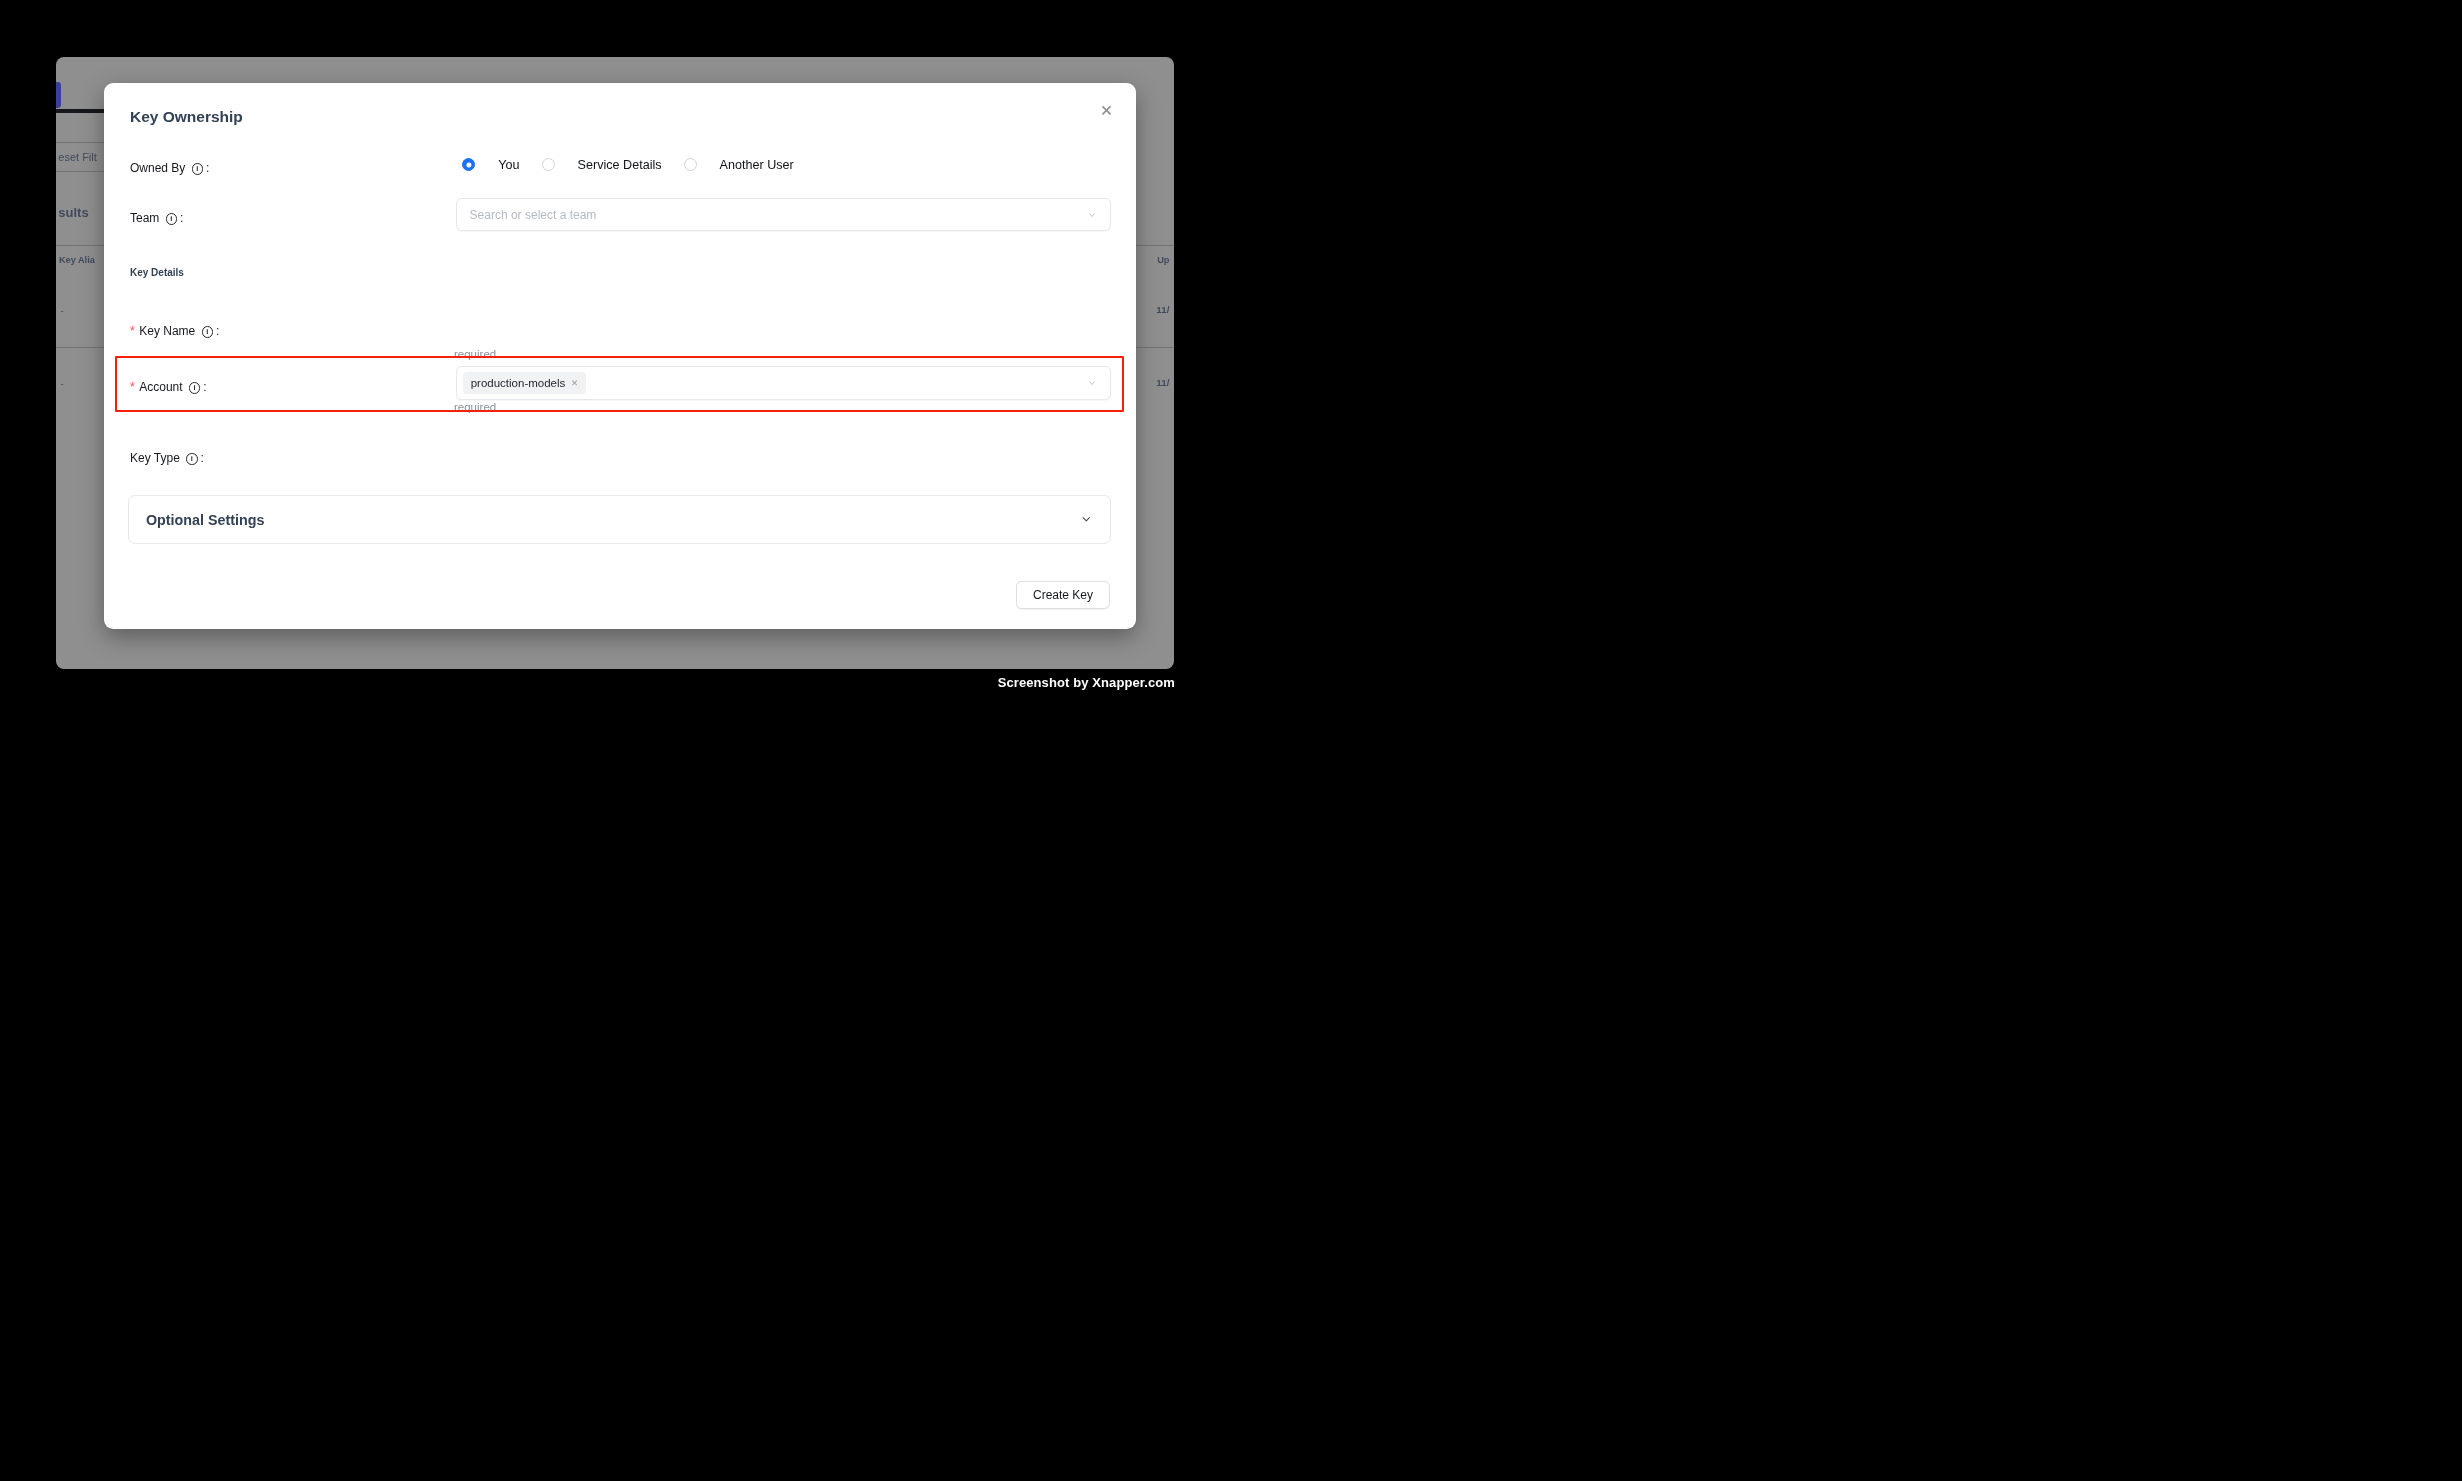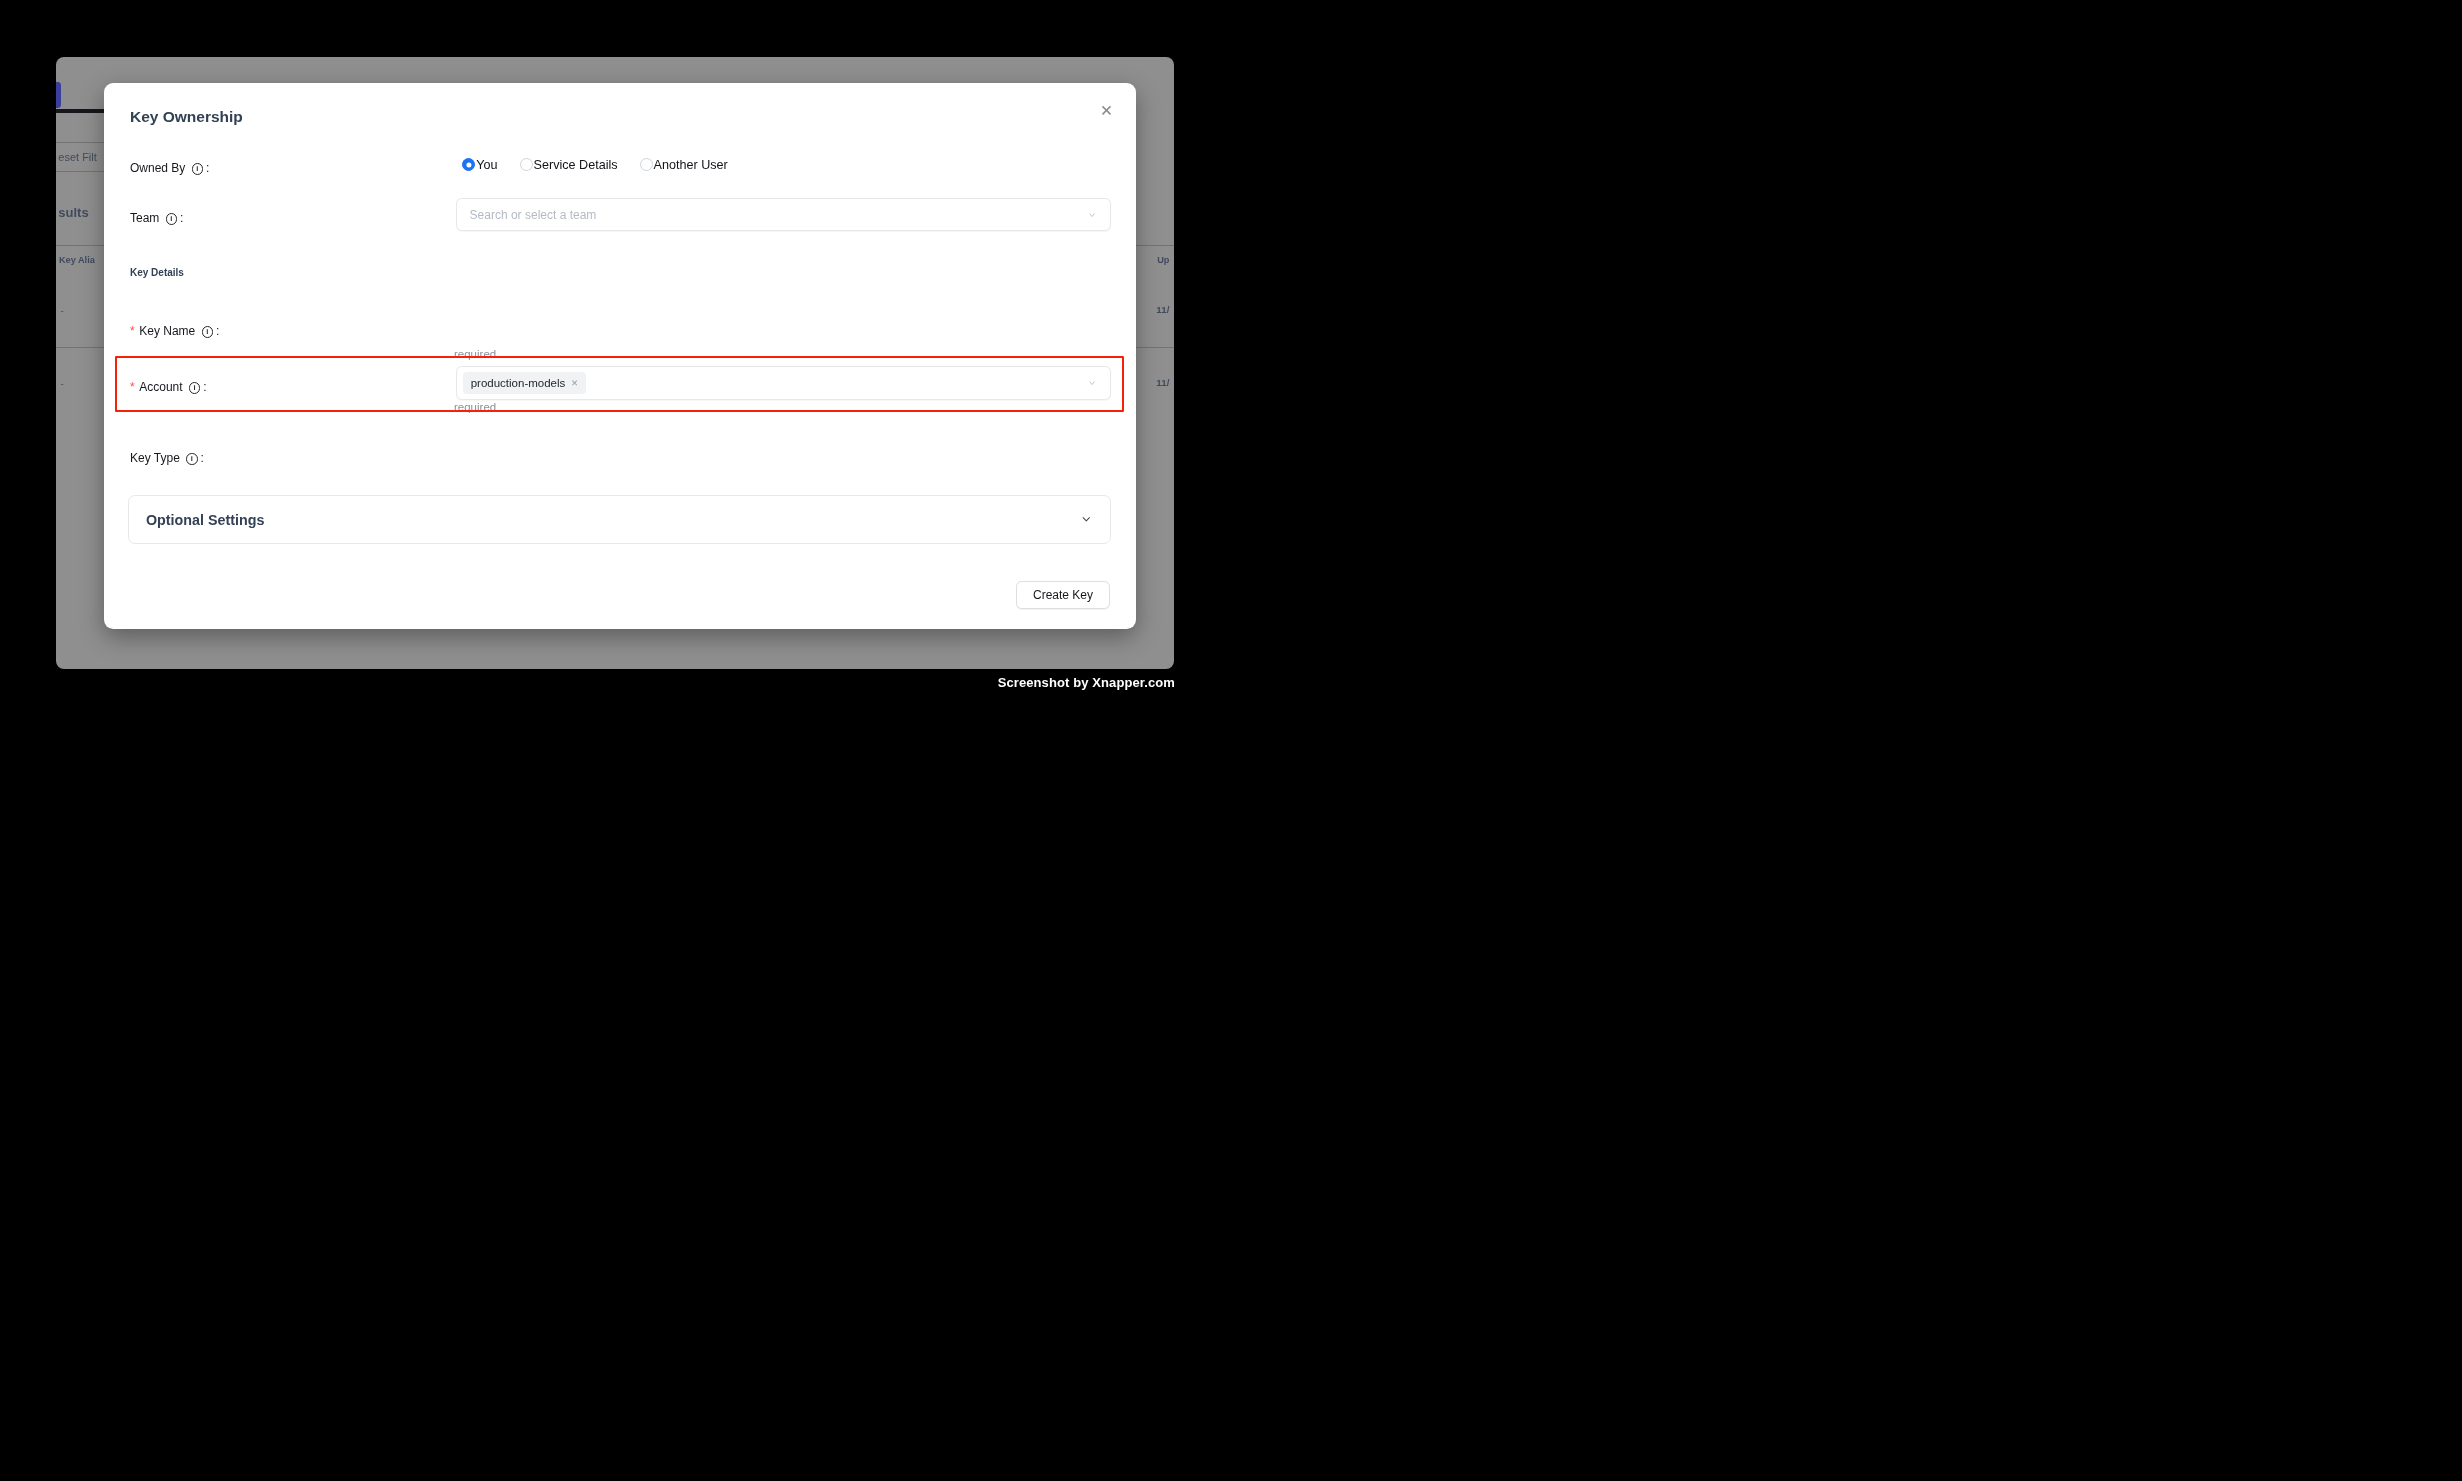--- a/index.html
+++ b/index.html
@@ -77,21 +77,21 @@
     font-size: 7.5px; font-weight: 600; color: #24262b;
     margin-left: 1.1px;
   }
   .info-icon::after { content: "i"; }
   .colon { margin-left: -2.3px; }
 
   .controls { position: absolute; left: 352px; width: 655px; }
 
   
   .radio-row { top: 72px; height: 19.5px; display: flex; align-items: center; }
-  .radio-opt { display: flex; align-items: center; gap: 1px; margin-right: 22px; cursor: pointer; }
+  .radio-opt { display: flex; align-items: center; gap: 23px; margin-right: 22px; cursor: pointer; }
   .radio-circle {
     width: 13px; height: 13px; border-radius: 50%;
     border: 0.9px solid #cfd4da; background: #fff;
     position: relative; flex: 0 0 auto;
   }
   .radio-circle.checked { background: #1b72f5; border-color: #1b72f5; }
   .radio-circle.checked::after {
     content: ""; position: absolute; left: 50%; top: 50%;
     width: 5.2px; height: 5.2px; border-radius: 50%;
     background: #fff; transform: translate(-50%,-50%);

